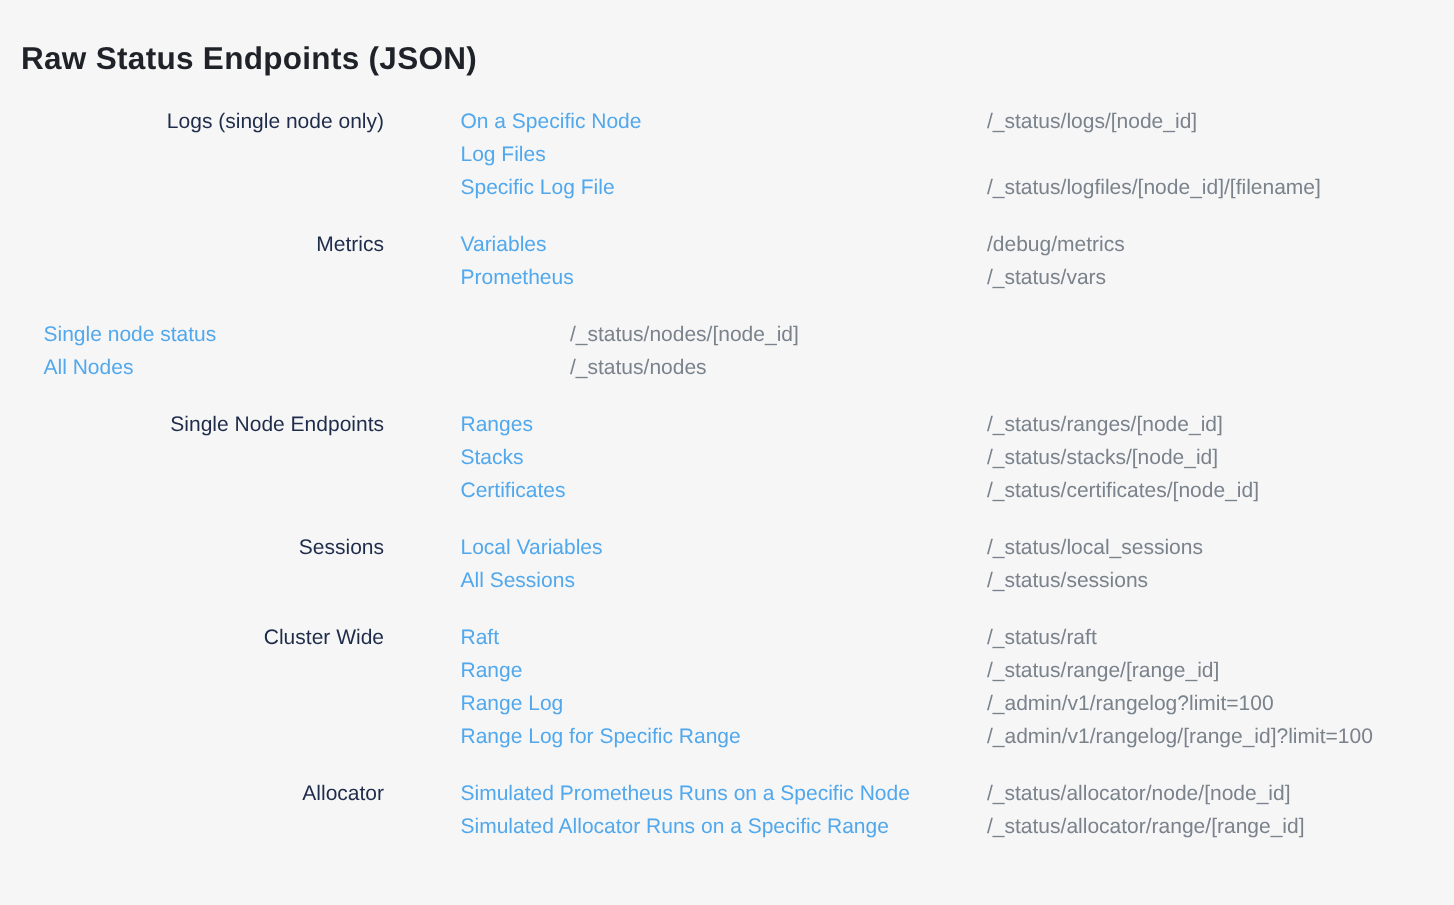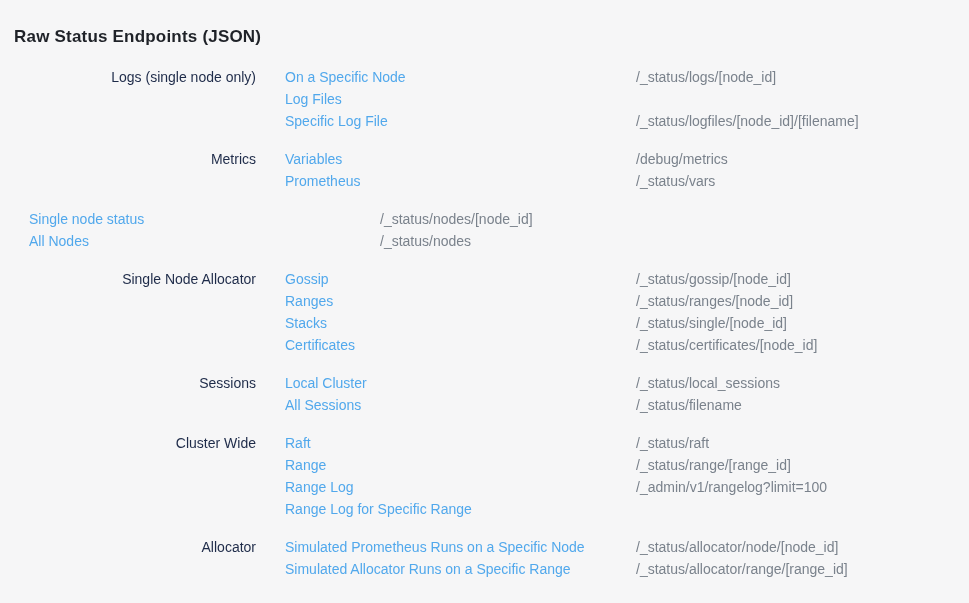--- a/index.html
+++ b/index.html
@@ -17,32 +17,33 @@
     height: 603px;
   }
   body {
     background: var(--bg);
     font-family: "Liberation Sans", "DejaVu Sans", sans-serif;
     position: relative;
     overflow: hidden;
   }
   .page-title {
     padding: 12px 20px 0 14px;
-    font-size: 17px;
+    font-size: 21px;
     line-height: 28px;
     font-weight: 600;
     letter-spacing: 0.2px;
     color: var(--title);
   }
   .endpoint-groups {
     margin-top: 15px;
   }
   .group {
     display: flex;
     margin-bottom: 16px;
+    gap: 22px;
   }
   .category-cell {
     flex: none;
     width: 256px;
     text-align: right;
     font-size: 14px;
     line-height: 22px;
     color: var(--category);
   }
   .group-rows {
@@ -131,67 +132,61 @@
   <div class="endpoint-row">
     <div class="link-cell">
       <a class="endpoint-link">All Nodes</a>
     </div>
     <div class="path-cell">/_status/nodes</div>
   </div>
 </div>
   </div>
 
   <div class="group">
-    <div class="category-cell">Single Node Allocator</div>
-    <div class="group-rows">
-  <div class="endpoint-row">
-    <div class="link-cell">
-      <a class="endpoint-link">Gossip</a>
-    </div>
-    <div class="path-cell">/_status/gossip/[node_id]</div>
-  </div>
+    <div class="category-cell">Single Node Endpoints</div>
+    <div class="group-rows">
 
   <div class="endpoint-row">
     <div class="link-cell">
       <a class="endpoint-link">Ranges</a>
     </div>
     <div class="path-cell">/_status/ranges/[node_id]</div>
   </div>
 
   <div class="endpoint-row">
     <div class="link-cell">
       <a class="endpoint-link">Stacks</a>
     </div>
-    <div class="path-cell">/_status/single/[node_id]</div>
+    <div class="path-cell">/_status/stacks/[node_id]</div>
   </div>
 
   <div class="endpoint-row">
     <div class="link-cell">
       <a class="endpoint-link">Certificates</a>
     </div>
     <div class="path-cell">/_status/certificates/[node_id]</div>
   </div>
 </div>
   </div>
 
   <div class="group">
     <div class="category-cell">Sessions</div>
     <div class="group-rows">
   <div class="endpoint-row">
     <div class="link-cell">
-      <a class="endpoint-link">Local Cluster</a>
+      <a class="endpoint-link">Local Variables</a>
     </div>
     <div class="path-cell">/_status/local_sessions</div>
   </div>
 
   <div class="endpoint-row">
     <div class="link-cell">
       <a class="endpoint-link">All Sessions</a>
     </div>
-    <div class="path-cell">/_status/filename</div>
+    <div class="path-cell">/_status/sessions</div>
   </div>
 </div>
   </div>
 
   <div class="group">
     <div class="category-cell">Cluster Wide</div>
     <div class="group-rows">
   <div class="endpoint-row">
     <div class="link-cell">
       <a class="endpoint-link">Raft</a>
@@ -210,20 +205,21 @@
     <div class="link-cell">
       <a class="endpoint-link">Range Log</a>
     </div>
     <div class="path-cell">/_admin/v1/rangelog?limit=100</div>
   </div>
 
   <div class="endpoint-row">
     <div class="link-cell">
       <a class="endpoint-link">Range Log for Specific Range</a>
     </div>
+    <div class="path-cell">/_admin/v1/rangelog/[range_id]?limit=100</div>
   </div>
 </div>
   </div>
 
   <div class="group">
     <div class="category-cell">Allocator</div>
     <div class="group-rows">
   <div class="endpoint-row">
     <div class="link-cell">
       <a class="endpoint-link">Simulated Prometheus Runs on a Specific Node</a>

